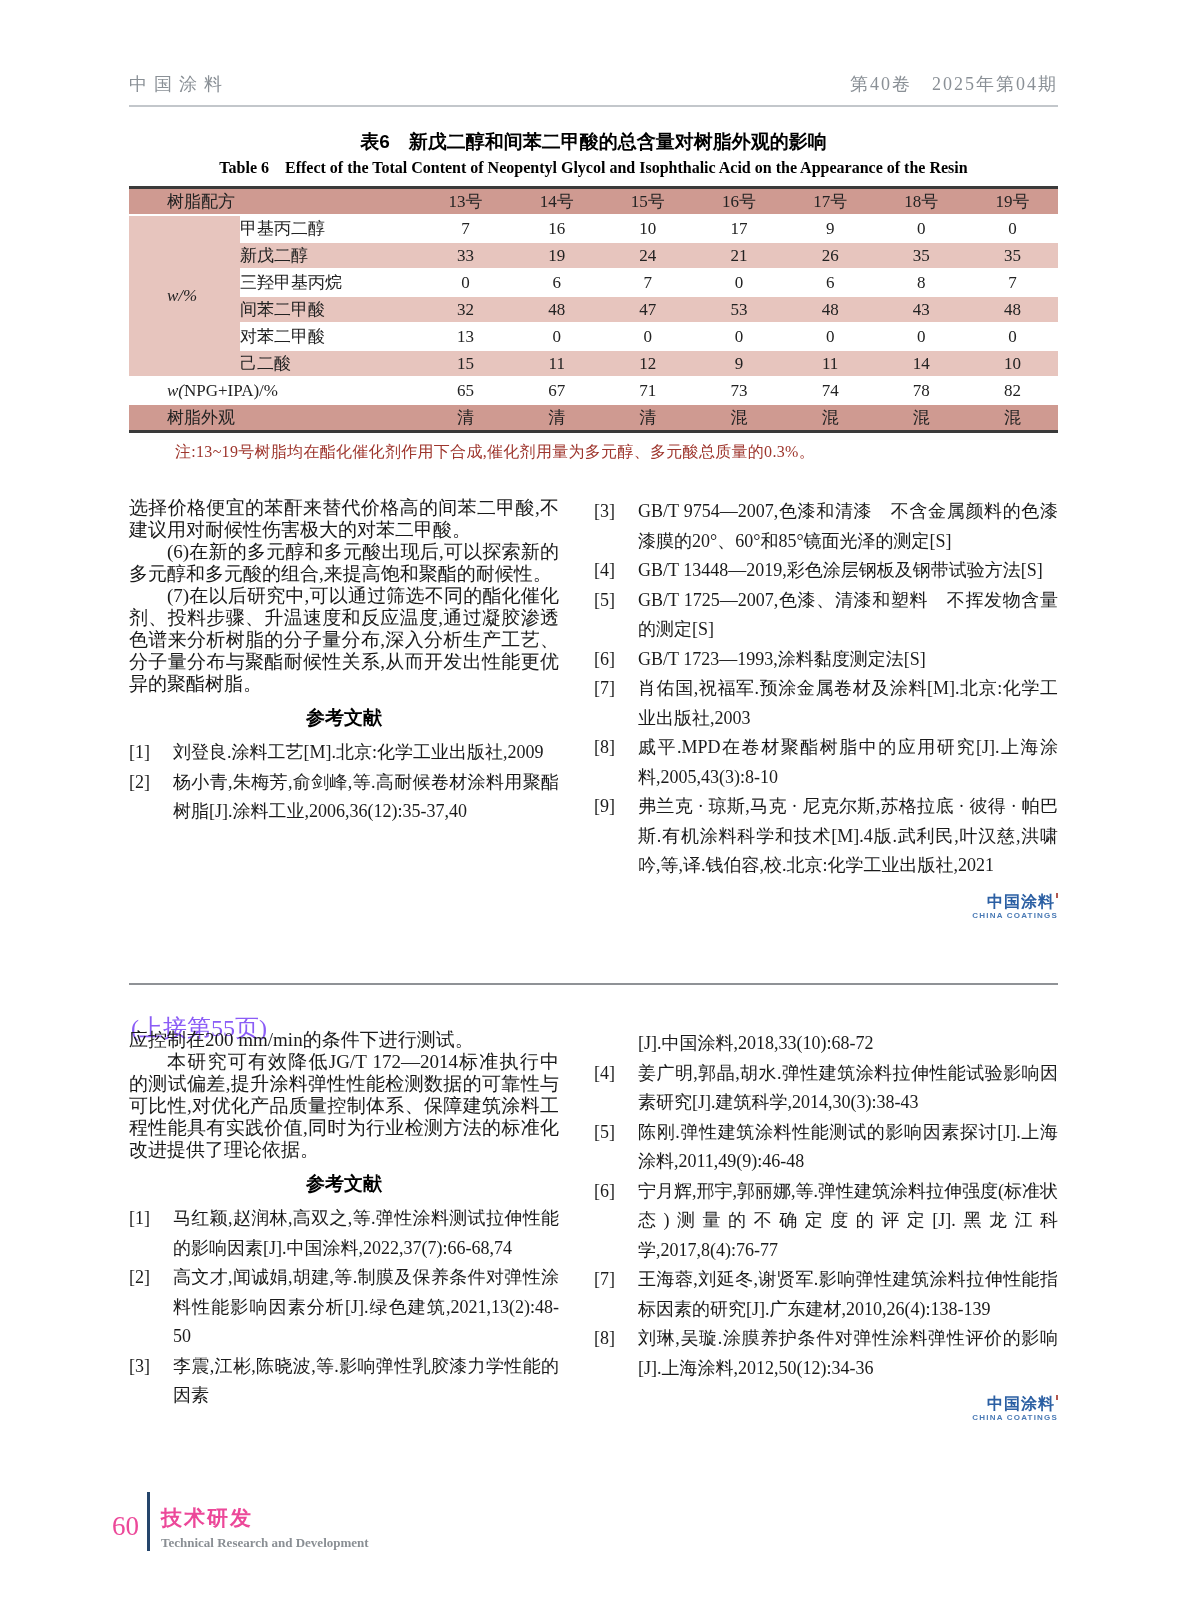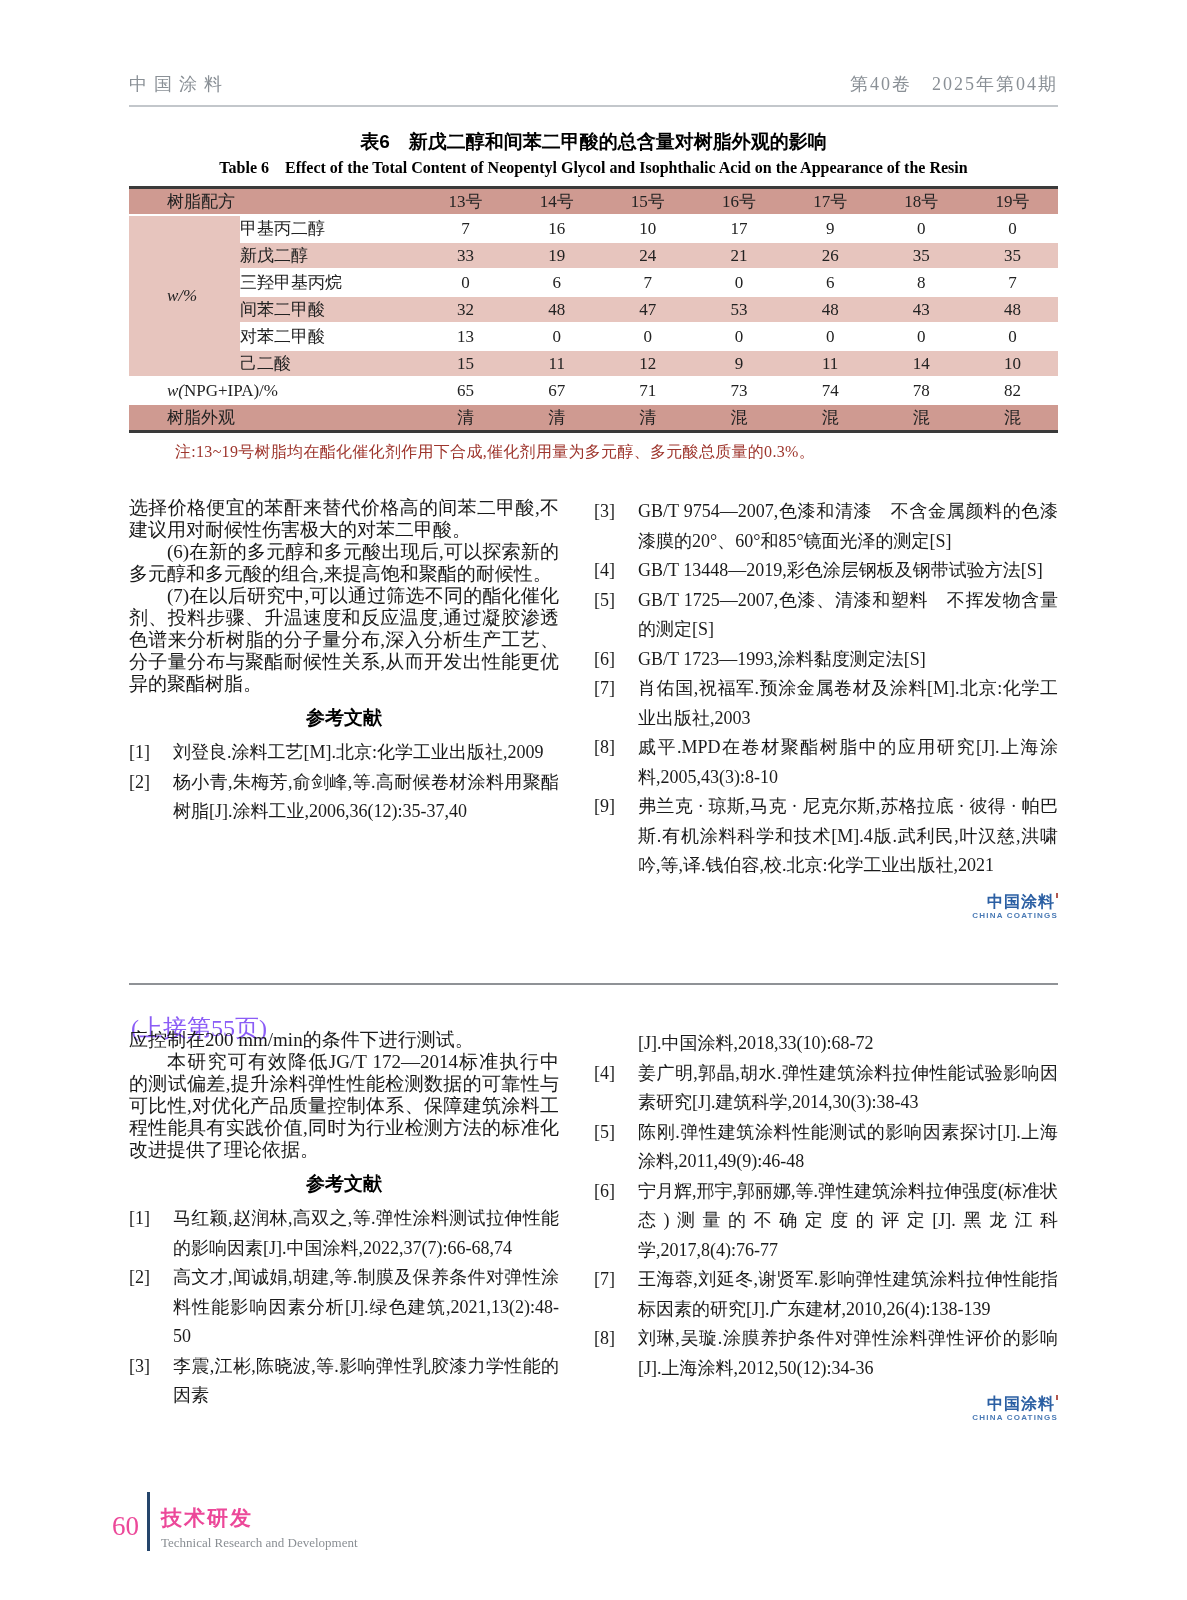--- a/index.html
+++ b/index.html
@@ -72,21 +72,21 @@
   .divider{position:absolute;left:129px;width:929px;top:983px;border-top:2px solid #8f9296;height:0;}
   .continued{position:absolute;left:131px;top:1012px;font-size:24px;color:#8b5cf6;}
   
   .footer{position:absolute;left:112px;top:1492px;display:flex;align-items:stretch;}
   .page-num{font-size:27px;color:#ec4899;align-self:flex-end;padding-bottom:9px;}
   .footer-bar{width:3px;background:#25456b;margin:0 11px 0 8px;}
   .footer-zh{
     font-family:"Liberation Sans","DejaVu Sans",sans-serif;font-weight:bold;
     font-size:21px;color:#ec4899;letter-spacing:2px;margin-top:12px;
   }
-  .footer-en{font-size:13px;color:#8a8f94;margin-top:3px;}
+  .footer-en{font-size:13px;color:#8a8f94;margin-top:3px;font-weight:bold;}
 </style>
 </head>
 <body>
 
 <div class="page">
 
   <div class="running-head">
     <span class="journal">中国涂料</span>
     <span class="issue">第40卷　2025年第04期</span>
   </div>

